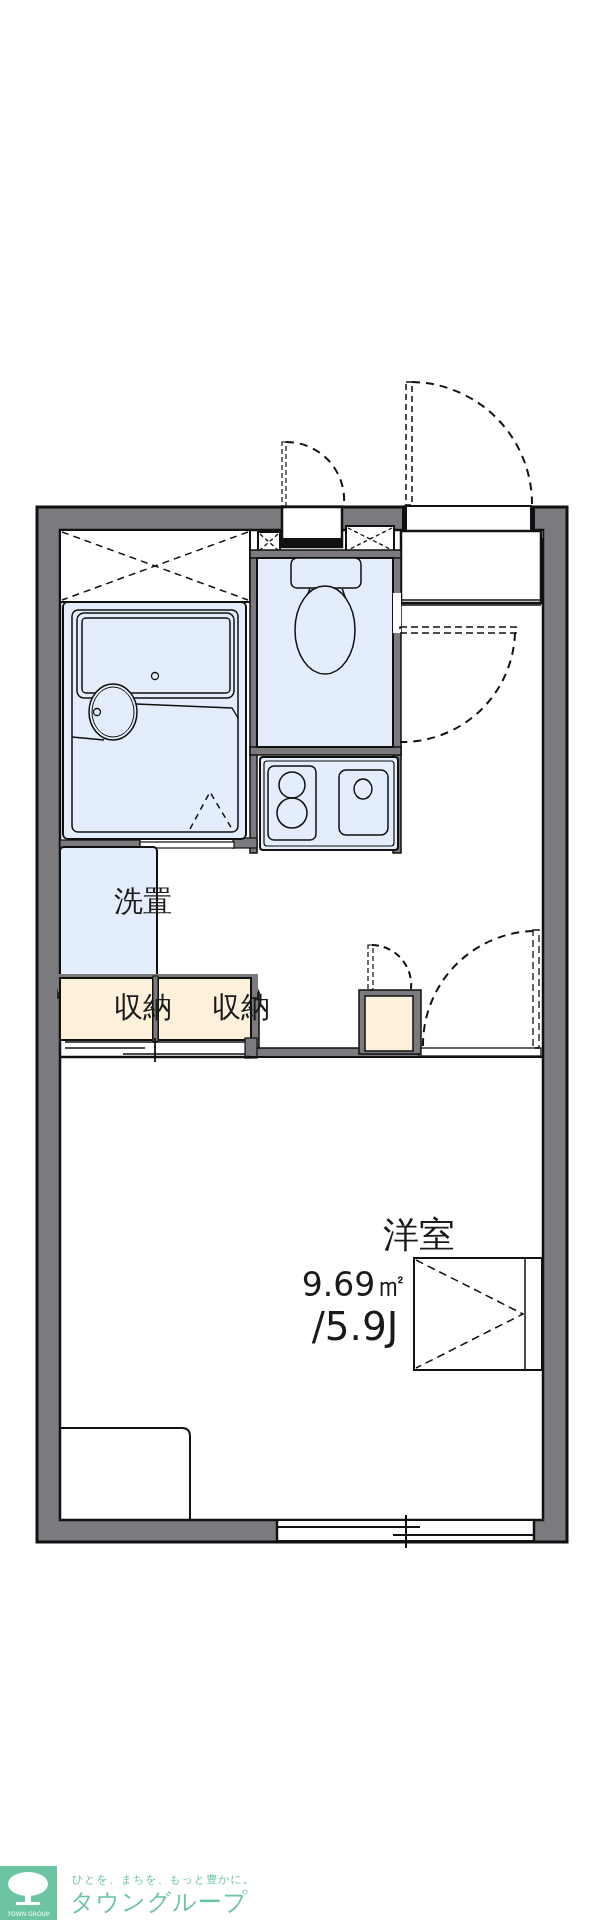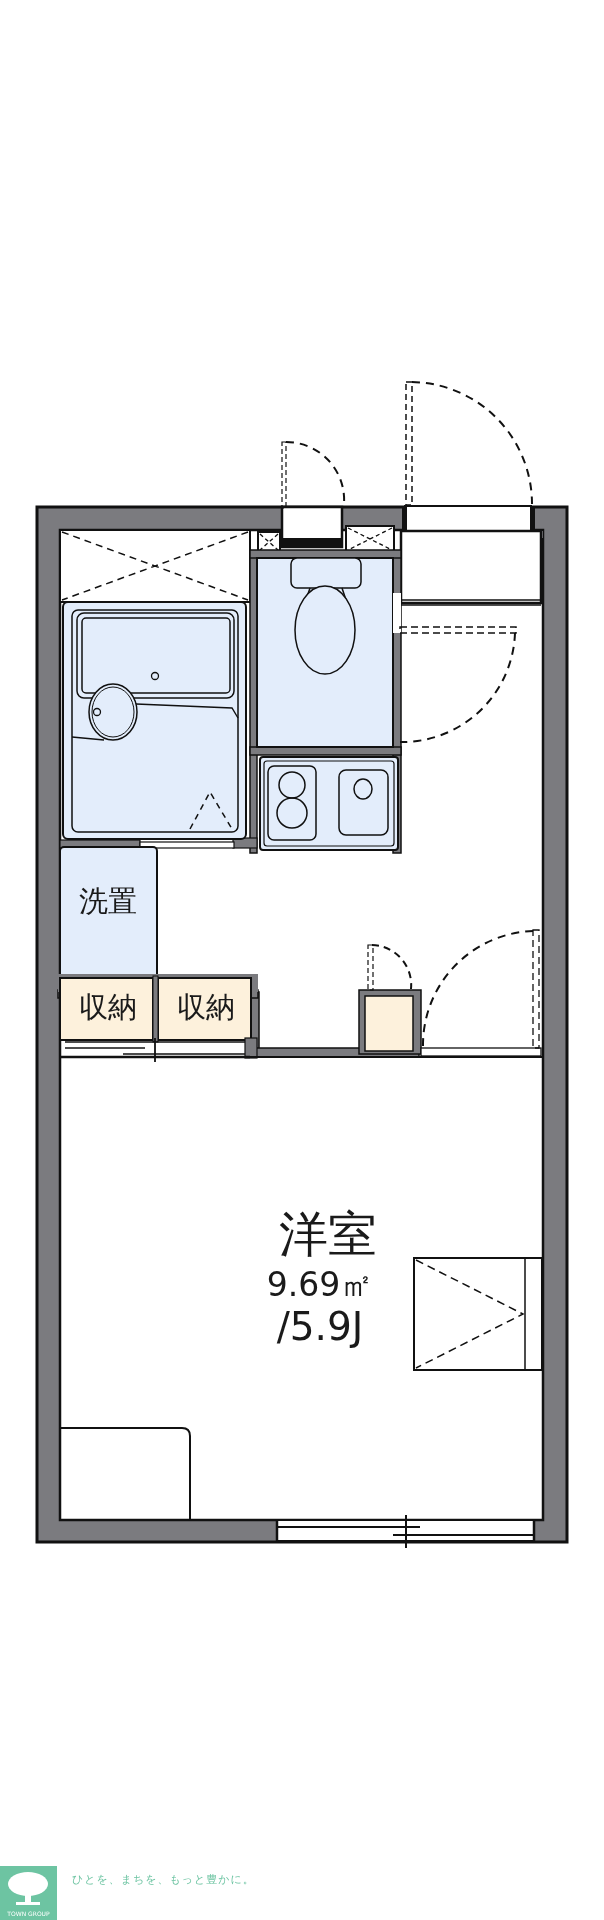--- a/index.html
+++ b/index.html
@@ -1,19 +1,19 @@
 <!DOCTYPE html>
 <html><head>
 <meta charset="utf-8">
 <style>
   html, body { margin: 0; padding: 0; background: #ffffff; }
   body { width: 604px; height: 1920px; position: relative; overflow: hidden; font-family: "DejaVu Sans", sans-serif; }
   #plan { position: absolute; left: 0; top: 0; width: 604px; height: 1920px; }
-  .lbl { position: absolute; color: #1a1a1a; text-align: center; white-space: nowrap; font-family: "DejaVu Sans", sans-serif; }
-  .room-main-name { left: 228px; top: 1210px; width: 200px; font-size: 49px; line-height: 50px; }
+  .lbl { position: absolute; color: #1a1a1a; text-align: center; white-space: nowrap; font-family: "DejaVu Sans", sans-serif; padding-left: 35px; }
+  .room-main-name { left: 220px; top: 1210px; width: 200px; font-size: 36px; line-height: 50px; text-align: right; }
   .room-main-area { left: 220px; top: 1268px; width: 200px; font-size: 33px; line-height: 34px; }
   .room-main-jo { left: 220px; top: 1310px; width: 200px; font-size: 39px; line-height: 34px; }
   .wash-label { left: 60px; top: 884px; width: 96px; font-size: 29px; line-height: 34px; }
   .store1 { left: 60px; top: 990px; width: 96px; font-size: 29px; line-height: 34px; }
   .store2 { left: 160px; top: 990px; width: 92px; font-size: 29px; line-height: 34px; }
   .logo { position: absolute; left: 0; top: 1866px; height: 54px; width: 260px; }
   .logo-box { position: absolute; left: 0; top: 0; width: 57px; height: 54px; background: #6dc4a2; }
   .logo-box-text { position: absolute; left: 0; bottom: 3px; width: 57px; text-align: center; color: #fff; font-size: 6px; font-family: "DejaVu Sans", sans-serif; }
   .logo-tagline { position: absolute; left: 72px; top: 6px; font-size: 11px; color: #6dc4a2; letter-spacing: 1px; font-family: "DejaVu Sans", sans-serif; }
   .logo-name { position: absolute; left: 70px; top: 20px; font-size: 24px; color: #6dc4a2; font-family: "DejaVu Sans", sans-serif; letter-spacing: 1px; }
@@ -179,13 +179,14 @@
 <div class="logo">
   <div class="logo-box">
     <svg width="57" height="54" viewBox="0 0 57 54">
       <ellipse cx="28" cy="18" rx="20" ry="12" fill="#ffffff"></ellipse>
       <rect x="25" y="24" width="6" height="14" fill="#ffffff"></rect>
       <rect x="16" y="36" width="24" height="3" fill="#ffffff"></rect>
     </svg>
     <div class="logo-box-text">TOWN GROUP</div>
   </div>
   <div class="logo-tagline">ひとを、まちを、もっと豊かに。</div>
+  <div class="logo-name">タウングループ</div>
 </div>
 
 </body></html>

